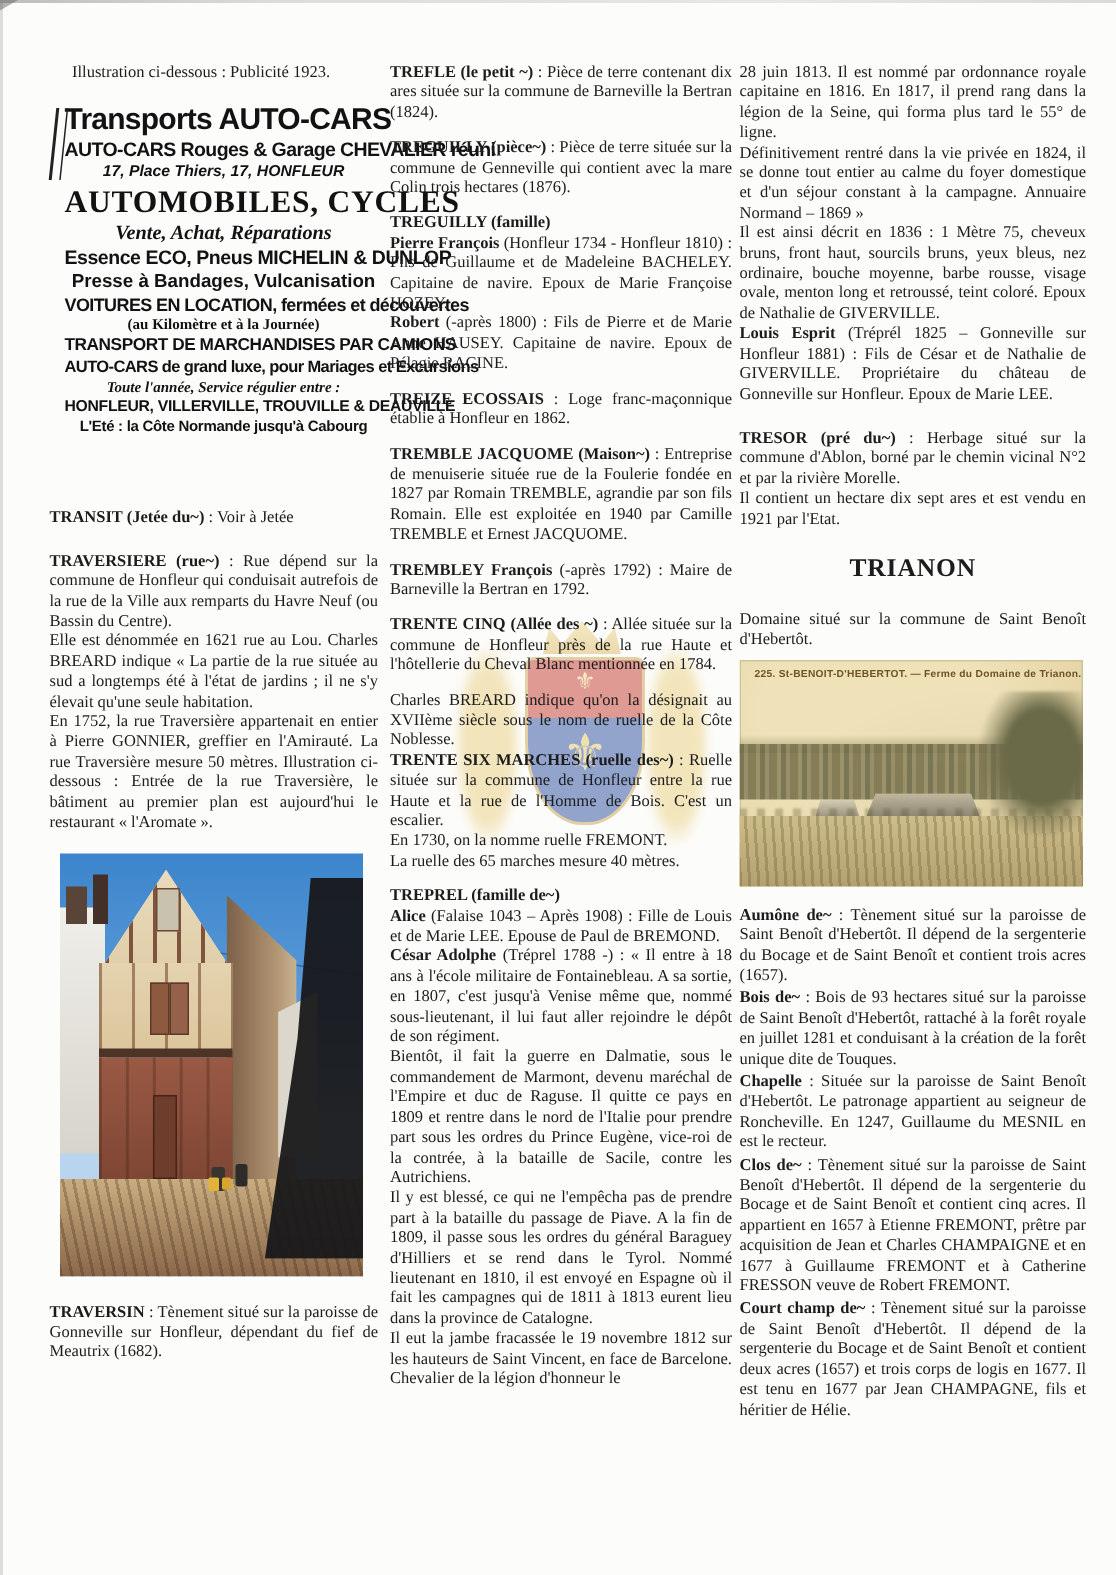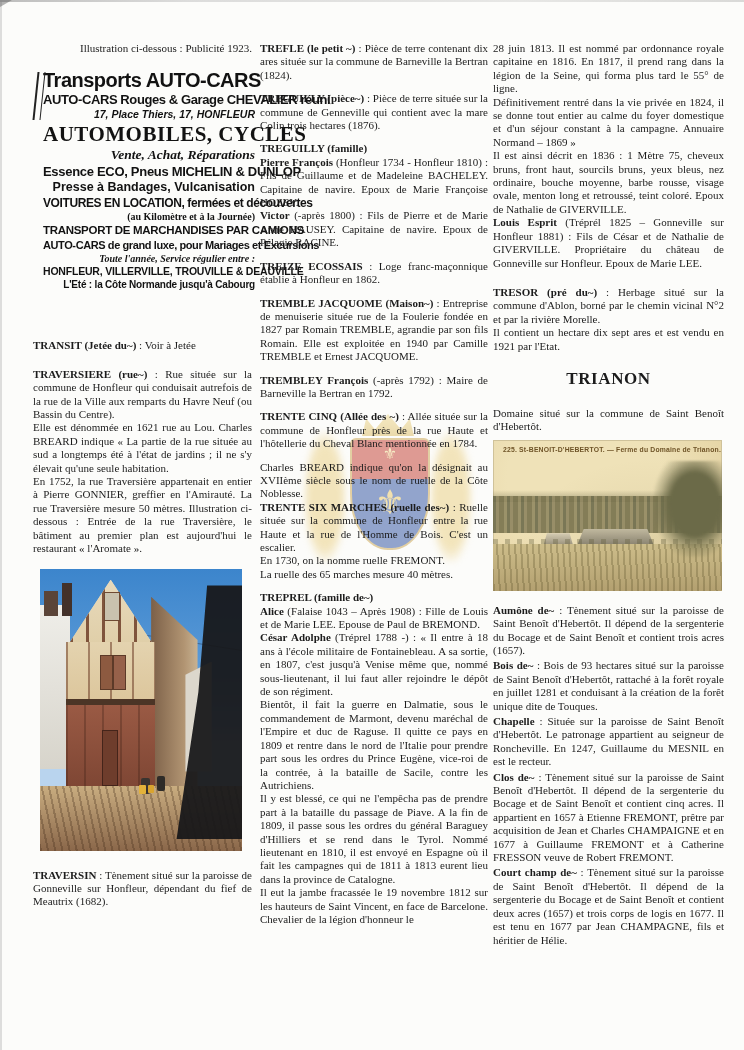--- a/index.html
+++ b/index.html
@@ -13,24 +13,24 @@
   .col-left{left:33px;width:219px;}
   .col-mid{left:260px;width:228px;}
   .col-right{left:493px;width:231px;}
 
   .p{margin:0;font-size:11px;line-height:13.4px;text-align:justify;text-align-last:left;}
   .entry{margin:0 0 10px;position:relative;z-index:1;}
   .entry-tight{margin:0 0 2px;position:relative;z-index:1;}
   .term{font-weight:bold;}
   .head{font-weight:bold;}
 
-  .illus-note{font-size:11px;line-height:13.4px;margin:0 0 9px;padding-left:15px;text-align:right;}
-
-  
-  .ad{position:relative;width:212px;margin:0 0 42px 2px;text-align:right;color:#121212;
+  .illus-note{font-size:11px;line-height:13.4px;margin:0 0 9px;padding-left:15px;text-align:left;}
+
+  
+  .ad{position:relative;width:212px;margin:0 0 42px 2px;text-align:center;color:#121212;
       font-family:"Liberation Sans",sans-serif;padding:4px 0 6px 8px;}
   .ad-mark{position:absolute;left:0;top:8px;width:5px;height:48px;border-left:2px solid #222;border-right:1.5px solid #222;transform:skewX(-6deg);}
   .ad div{white-space:nowrap;}
   .ad-l1{font-size:20px;font-weight:bold;letter-spacing:-.5px;line-height:24px;}
   .ad-l2{font-size:13px;font-weight:bold;line-height:16px;letter-spacing:-.4px;}
   .ad-l3{font-size:10.5px;font-weight:bold;font-style:italic;line-height:13px;}
   .ad-l4{font-family:"Liberation Serif",serif;font-size:21px;font-weight:bold;line-height:26px;letter-spacing:.5px;}
   .ad-l5{font-family:"Liberation Serif",serif;font-size:13.5px;font-weight:bold;font-style:italic;line-height:16px;}
   .ad-l6{font-size:13px;font-weight:bold;line-height:17px;letter-spacing:-.3px;}
   .ad-l7{font-size:12.5px;font-weight:bold;line-height:15px;}
@@ -129,21 +129,21 @@
       <div class="ad-l12">Toute l'année, Service régulier entre :</div>
       <div class="ad-l13">HONFLEUR, VILLERVILLE, TROUVILLE &amp; DEAUVILLE</div>
       <div class="ad-l14">L'Eté : la Côte Normande jusqu'à Cabourg</div>
     </div>
 
     <div class="entry" style="margin-bottom:15px">
       <p class="p"><b class="term">TRANSIT (Jetée du~)</b><span> : Voir à Jetée</span></p>
     </div>
 
     <div class="entry">
-      <p class="p"><b class="term">TRAVERSIERE (rue~)</b><span> : Rue située sur la commune de Honfleur qui conduisait autrefois de la rue de la Ville aux remparts du Havre Neuf (ou Bassin du Centre).</span></p>
+      <p class="p"><b class="term">TRAVERSIERE (rue~)</b><span> : Rue dépend sur la commune de Honfleur qui conduisait autrefois de la rue de la Ville aux remparts du Havre Neuf (ou Bassin du Centre).</span></p>
       <p class="p">Elle est dénommée en 1621 rue au Lou. Charles BREARD indique « La partie de la rue située au sud a longtemps été à l'état de jardins ; il ne s'y élevait qu'une seule habitation.</p>
       <p class="p">En 1752, la rue Traversière appartenait en entier à Pierre GONNIER, greffier en l'Amirauté. La rue Traversière mesure 50 mètres. Illustration ci-dessous : Entrée de la rue Traversière, le bâtiment au premier plan est aujourd'hui le restaurant « l'Aromate ».</p>
     </div>
 
     <div class="photo-street">
       <div class="sp-wire"></div>
       <div class="sp-white-left"></div>
       <div class="sp-chimney1"></div>
       <div class="sp-chimney2"></div>
       <div class="sp-alley-bldg"></div>
@@ -184,21 +184,21 @@
 
     <div class="entry">
       <p class="p"><b class="term">TREFLE (le petit ~)</b><span> : Pièce de terre contenant dix ares située sur la commune de Barneville la Bertran (1824).</span></p>
     </div>
     <div class="entry">
       <p class="p"><b class="term">TREGUILLY (pièce~)</b><span> : Pièce de terre située sur la commune de Genneville qui contient avec la mare Colin trois hectares (1876).</span></p>
     </div>
     <div class="entry">
       <p class="p head">TREGUILLY (famille)</p>
       <p class="p"><b class="term">Pierre François</b><span> (Honfleur 1734 - Honfleur 1810) : Fils de Guillaume et de Madeleine BACHELEY. Capitaine de navire. Epoux de Marie Françoise HOZEY.</span></p>
-      <p class="p"><b class="term">Victor</b><span> (-après 1800) : Fils de Pierre et de Marie Anne HAUSEY. Capitaine de navire. Epoux de Pélagie RACINE.</span></p>
+      <p class="p"><b class="term">Robert</b><span> (-après 1800) : Fils de Pierre et de Marie Anne HAUSEY. Capitaine de navire. Epoux de Pélagie RACINE.</span></p>
     </div>
     <div class="entry">
       <p class="p"><b class="term">TREIZE ECOSSAIS</b><span> : Loge franc-maçonnique établie à Honfleur en 1862.</span></p>
     </div>
     <div class="entry">
       <p class="p"><b class="term">TREMBLE JACQUOME (Maison~)</b><span> : Entreprise de menuiserie située rue de la Foulerie fondée en 1827 par Romain TREMBLE, agrandie par son fils Romain. Elle est exploitée en 1940 par Camille TREMBLE et Ernest JACQUOME.</span></p>
     </div>
     <div class="entry">
       <p class="p"><b class="term">TREMBLEY François</b><span> (-après 1792) : Maire de Barneville la Bertran en 1792.</span></p>
     </div>

